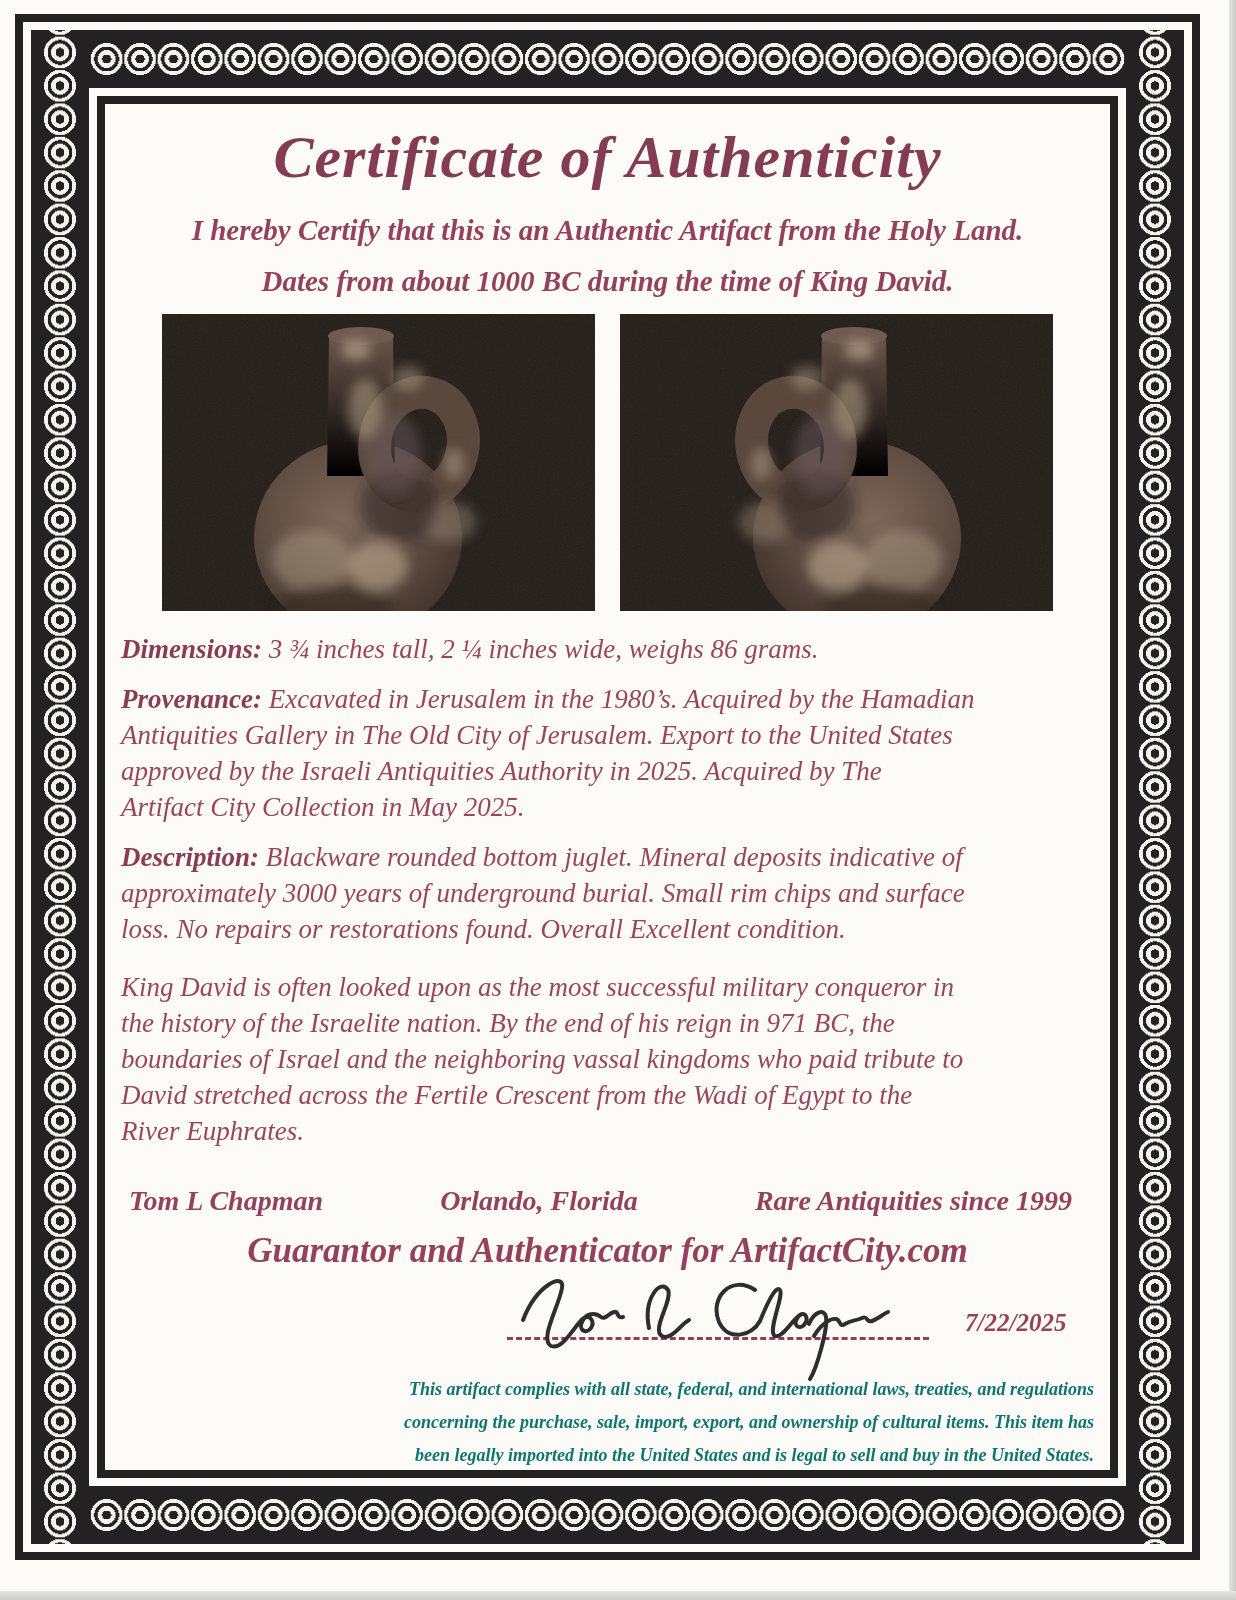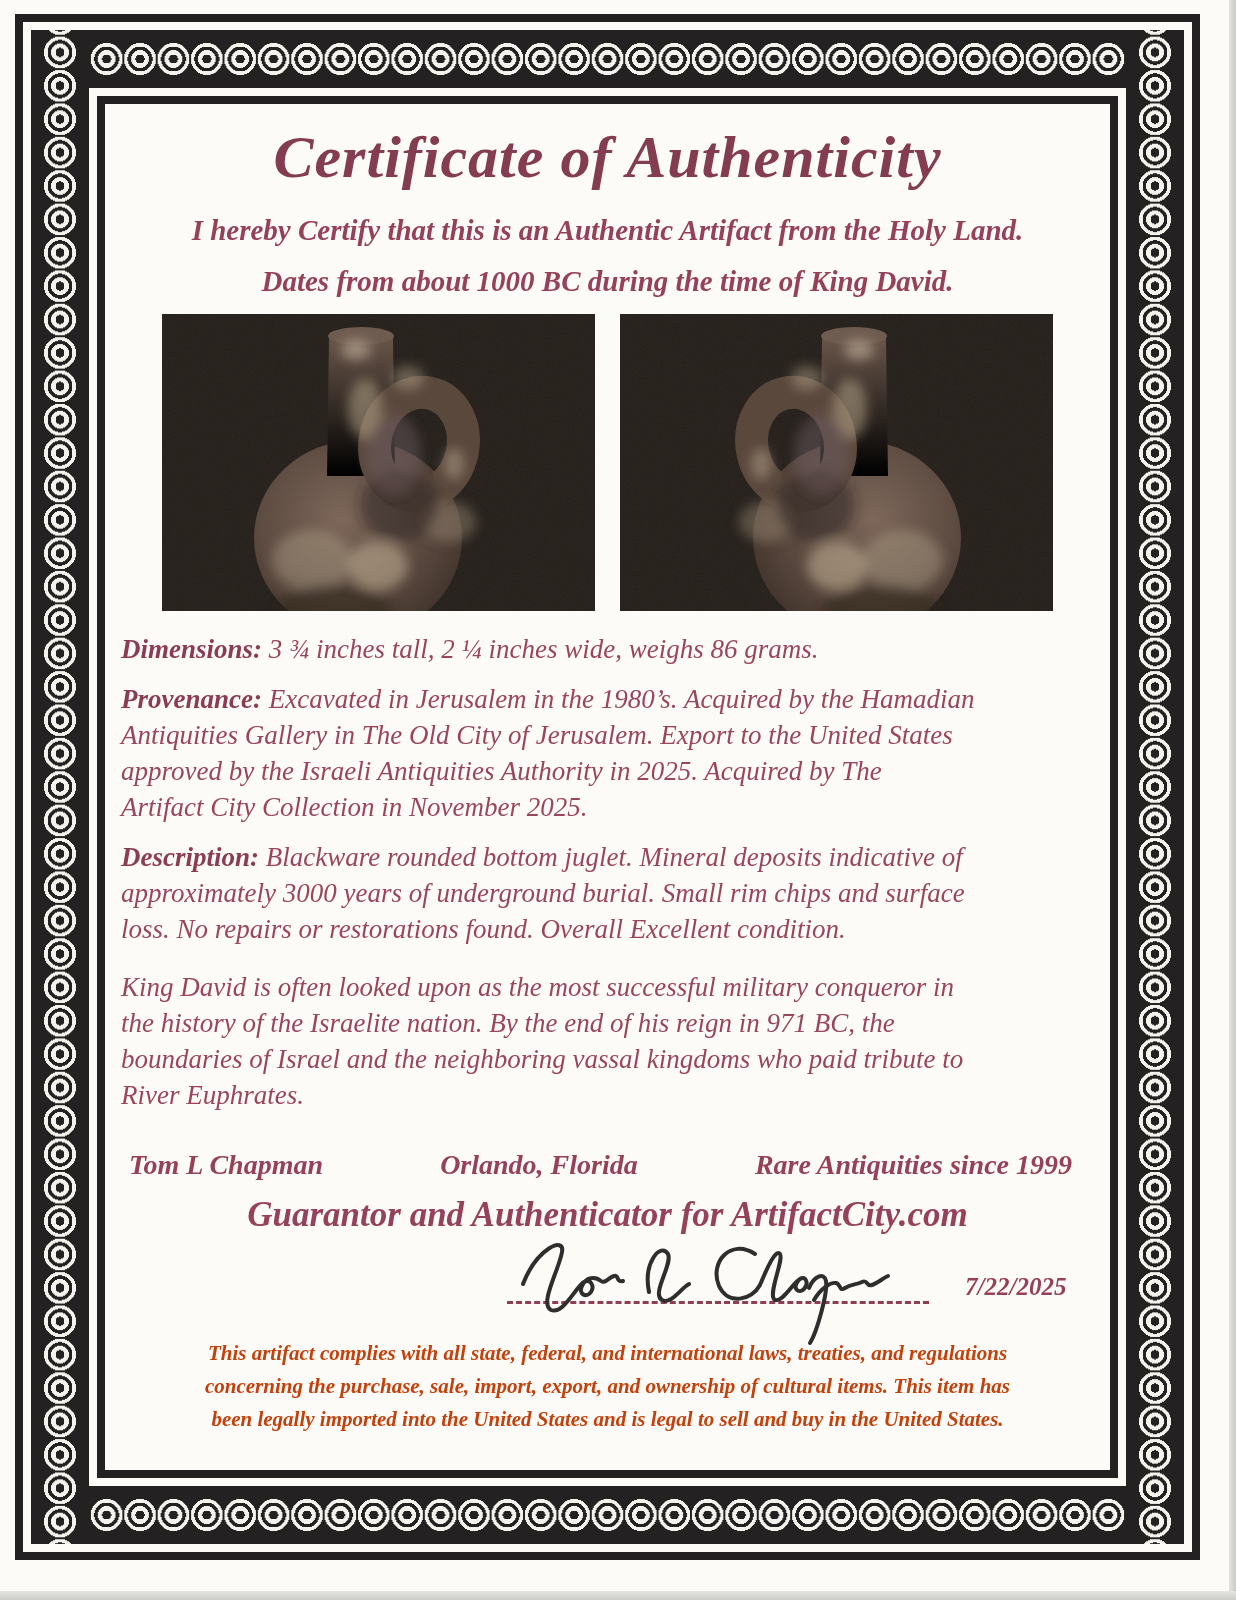--- a/index.html
+++ b/index.html
@@ -67,21 +67,21 @@
     font-weight:bold;font-style:italic;font-size:28px;
     margin-top:36px;padding:0 22px 0 8px;color:#96415c;
   }
   .guarantor{font-size:35px;font-weight:bold;font-style:italic;margin:14px 0 0;color:#96415c;}
 
   .sig-area{position:relative;height:92px;margin-top:2px;}
   .sig-svg{position:absolute;left:388px;top:-14px;width:400px;height:136px;overflow:visible;z-index:2;}
   .sig-line{position:absolute;left:386px;top:64px;width:422px;border-bottom:3px dashed #8e3e56;}
   .sig-date{position:absolute;left:844px;top:36px;font-size:25px;font-weight:bold;font-style:italic;color:#96415c;}
 
-  .legal{font-size:21px;line-height:33px;font-weight:bold;font-style:italic;text-align:center;margin-top:8px;color:#c2410c;}
+  .legal{font-size:18px;line-height:33px;font-weight:bold;font-style:italic;text-align:right;margin-top:8px;color:#0f766e;}
 </style>
 </head>
 <body>
 
 <div class="page">
 
   <div class="scan-edge-right"></div>
   <div class="scan-edge-bottom"></div>
 
   <div class="outer-line"></div>
@@ -151,36 +151,37 @@
       <span>3 ¾ inches tall, 2 ¼ inches wide, weighs 86 grams.</span>
     </p>
 
     <div class="para prov">
       <div>
         <span class="lbl">Provenance:</span>
         <span>Excavated in Jerusalem in the 1980’s. Acquired by the Hamadian</span>
       </div>
       <div>Antiquities Gallery in The Old City of Jerusalem. Export to the United States</div>
       <div>approved by the Israeli Antiquities Authority in 2025. Acquired by The</div>
-      <div>Artifact City Collection in November 2025.</div>
+      <div>Artifact City Collection in May 2025.</div>
     </div>
 
     <div class="para desc">
       <div>
         <span class="lbl">Description:</span>
         <span>Blackware rounded bottom juglet. Mineral deposits indicative of</span>
       </div>
       <div>approximately 3000 years of underground burial. Small rim chips and surface</div>
       <div>loss. No repairs or restorations found. Overall Excellent condition.</div>
     </div>
 
     <div class="para hist">
       <div>King David is often looked upon as the most successful military conqueror in</div>
       <div>the history of the Israelite nation. By the end of his reign in 971 BC, the</div>
       <div>boundaries of Israel and the neighboring vassal kingdoms who paid tribute to</div>
+      <div>David stretched across the Fertile Crescent from the Wadi of Egypt to the</div>
       <div>River Euphrates.</div>
     </div>
 
     <div class="sigrow1">
       <span>Tom L Chapman</span>
       <span>Orlando, Florida</span>
       <span>Rare Antiquities since 1999</span>
     </div>
 
     <p class="guarantor">Guarantor and Authenticator for ArtifactCity.com</p>

